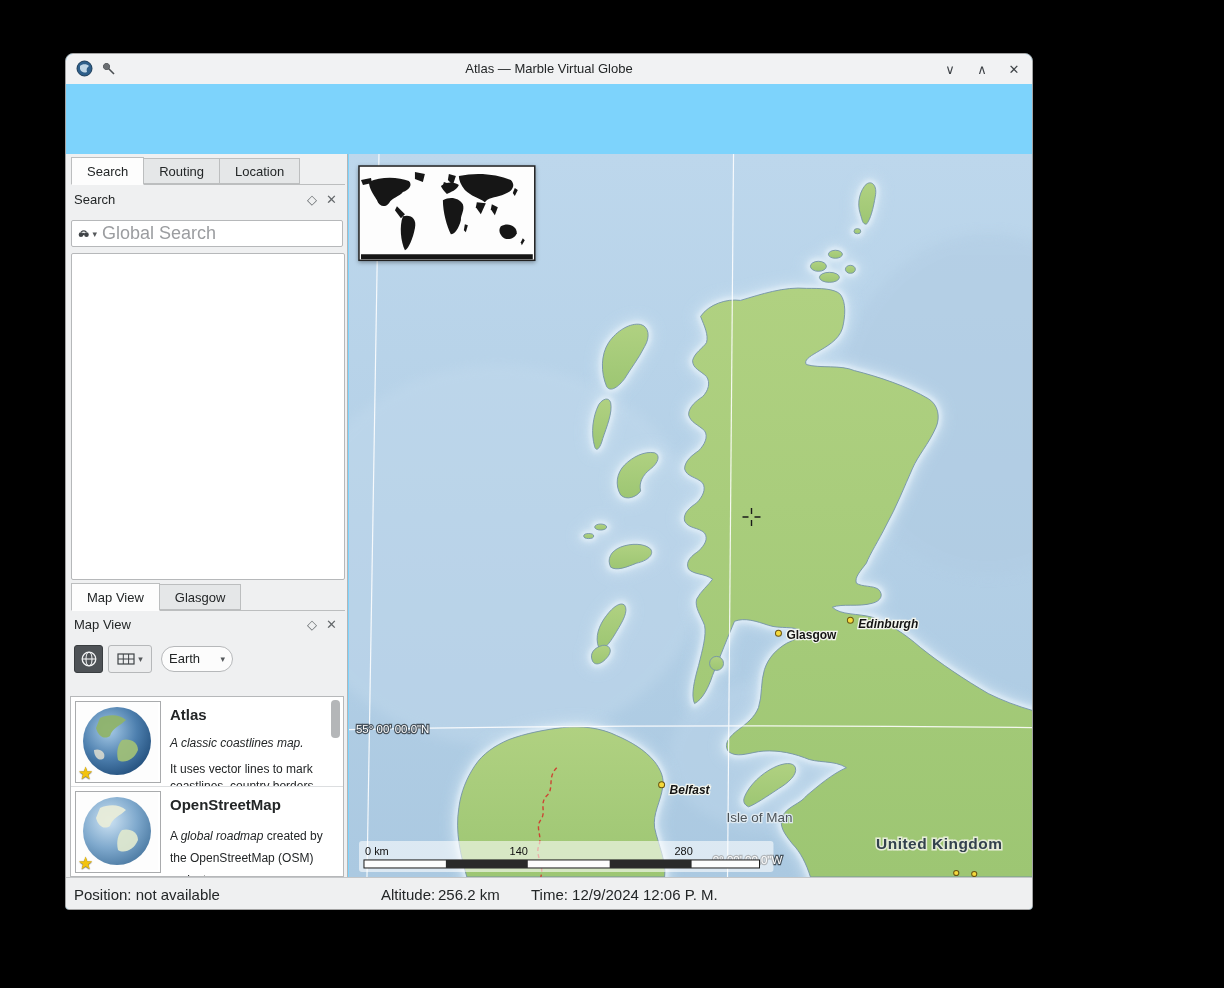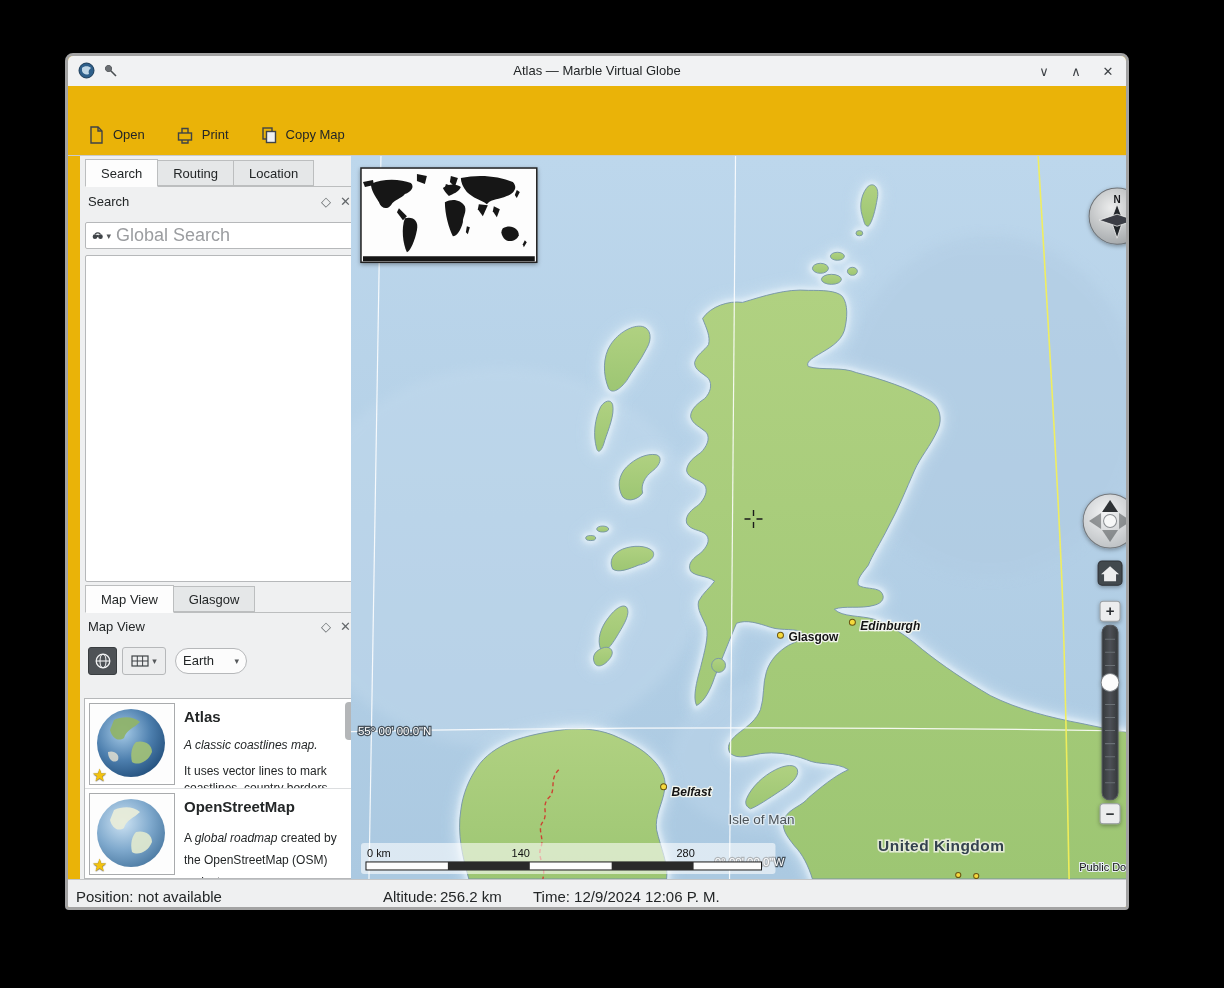--- a/index.html
+++ b/index.html
@@ -1,37 +1,37 @@
 <!DOCTYPE html>
 <html><head>
 <meta charset="utf-8">
 <style>
   html,body{margin:0;padding:0;}
   body{width:1224px;height:988px;background:#000;position:relative;overflow:hidden;
        font-family:"Liberation Sans", sans-serif; -webkit-font-smoothing:antialiased;}
-  .window{position:absolute;left:65px;top:53px;width:1064px;height:857px;background:#eab308;
-          border:3px solid #a3a3a3;border-radius:8px 8px 4px 4px;box-shadow:0 12px 44px rgba(0,0,0,.6);
+  .window{position:absolute;left:65px;top:53px;width:968px;height:857px;background:#7dd3fc;
+          border:1px solid #a3a3a3;border-radius:8px 8px 4px 4px;box-shadow:0 12px 44px rgba(0,0,0,.6);
           overflow:hidden;box-sizing:border-box;}
   
   .titlebar{position:absolute;left:0;top:0;right:0;height:30px;background:#f1f2f3;}
   .tb-icons{position:absolute;left:10px;top:6px;display:flex;gap:9px;align-items:center;}
   .tb-title{position:absolute;left:0;right:0;top:0;height:30px;line-height:30px;text-align:center;
             font-size:13px;color:#232627;}
   .tb-controls{position:absolute;right:10px;top:0;height:30px;display:flex;gap:16px;align-items:center;z-index:3;}
   .tb-controls span{font-size:13px;color:#3f4347;width:16px;text-align:center;cursor:default;}
   
   .menubar{position:absolute;left:0;top:30px;right:0;height:28px;display:flex;align-items:center;
            padding-left:8px;font-size:13px;color:#232627;}
   .menu-item{padding:0 11px;line-height:28px;}
   
   .toolbar{position:absolute;left:0;top:58px;right:0;height:42px;display:flex;align-items:center;
            gap:30px;padding-left:18px;border-bottom:1px solid #c9cbcd;box-sizing:border-box;}
   .tool-btn{display:flex;align-items:center;gap:7px;font-size:13px;color:#232627;}
   
-  .dock{position:absolute;left:12px;top:100px;width:282px;height:723px;background:#eff0f1;
+  .dock{position:absolute;left:0;top:100px;width:282px;height:723px;background:#eff0f1;
         border-right:1px solid #b3b5b7;box-sizing:border-box;}
   .tabbar{position:absolute;left:5px;right:2px;height:28px;display:flex;align-items:flex-end;
           border-bottom:1px solid #bcbebf;}
   .tab{font-size:13px;color:#232627;padding:0 15px;line-height:26px;border:1px solid #bcbebf;
        background:#e5e7e8;margin-right:-1px;height:26px;box-sizing:border-box;}
   .tab.active{background:#fdfdfd;border-bottom:1px solid #fdfdfd;margin-bottom:-1px;height:28px;line-height:27px;}
   .panel-header{position:absolute;left:8px;right:8px;height:20px;font-size:13px;color:#232627;}
   .panel-header .hdr-btns{position:absolute;right:2px;top:0;display:flex;gap:9px;color:#63676a;font-size:13px;}
   .search-box{position:absolute;left:5px;width:272px;height:27px;background:#fff;border:1px solid #b6b8ba;
               border-radius:2px;display:flex;align-items:center;padding:0 6px;box-sizing:border-box;gap:3px;}
@@ -89,43 +89,20 @@
     </div>
     <div class="tb-title">Atlas — Marble Virtual Globe</div>
     <div class="tb-controls">
       <span>∨</span>
       <span>∧</span>
       <span>✕</span>
     </div>
   </div>
 
 
-  <div class="toolbar">
-    <div class="tool-btn">
-      <svg width="20" height="20" viewBox="0 0 20 20">
-        <path d="M5,2 h7 l4,4 v12 h-11 z" fill="none" stroke="#3f4347" stroke-width="1.4"></path>
-        <path d="M12,2 v4 h4" fill="none" stroke="#3f4347" stroke-width="1.4"></path>
-      </svg>
-      <span>Open</span>
-    </div>
-    <div class="tool-btn">
-      <svg width="20" height="20" viewBox="0 0 20 20">
-        <rect x="3.5" y="8" width="13" height="7" fill="none" stroke="#3f4347" stroke-width="1.4"></rect>
-        <path d="M7,8 V3.5 h6 V8 M7,15 v3 h6 v-3" fill="none" stroke="#3f4347" stroke-width="1.4"></path>
-      </svg>
-      <span>Print</span>
-    </div>
-    <div class="tool-btn">
-      <svg width="20" height="20" viewBox="0 0 20 20">
-        <rect x="4" y="3" width="9" height="11" fill="none" stroke="#3f4347" stroke-width="1.4"></rect>
-        <rect x="7.5" y="6.5" width="9" height="11" fill="#eff0f1" stroke="#3f4347" stroke-width="1.4"></rect>
-      </svg>
-      <span>Copy Map</span>
-    </div>
-  </div>
 
   <div class="dock">
 
     <div class="tabbar" style="top:2px;">
       <div class="tab active">Search</div>
       <div class="tab">Routing</div>
       <div class="tab">Location</div>
     </div>
 
     <div class="panel-header" style="top:38px;">

